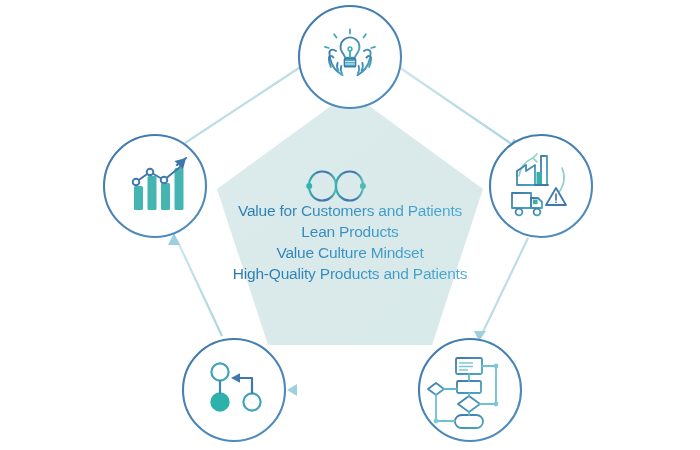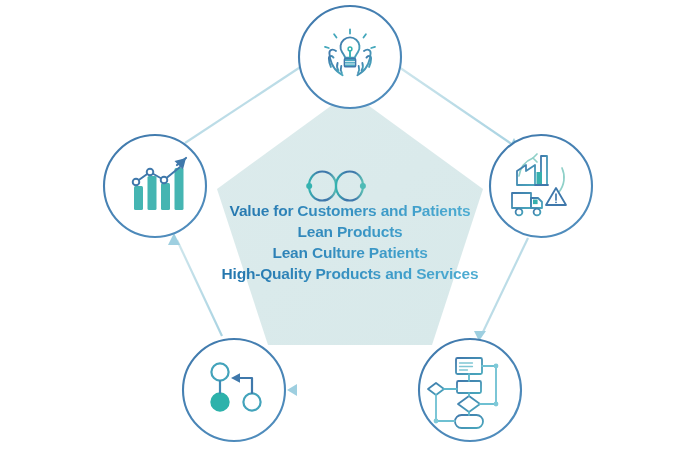--- a/index.html
+++ b/index.html
@@ -30,21 +30,21 @@
   .center-text {
     position: absolute;
     left: 175px;
     top: 200px;
     width: 350px;
     text-align: center;
     pointer-events: none;
   }
   .center-line {
     font-family: "Liberation Sans", sans-serif;
-    font-weight: bold;
+    font-weight: normal;
     font-size: 15.5px;
     line-height: 21px;
     letter-spacing: -0.2px;
     white-space: nowrap;
     background: linear-gradient(100deg, #1f6fa8 0%, #2b7fb5 28%, #3e9cc9 62%, #58b7d8 100%);
     -webkit-background-clip: text;
     background-clip: text;
     color: transparent;
     -webkit-text-fill-color: transparent;
   }
@@ -251,17 +251,17 @@
       <path d="M336 186 c0 -9 -6.6 -14.5 -13.8 -14.5 c-7.2 0 -13.2 6 -13.2 14.5 c0 8.5 6 14.5 13.2 14.5 c7.2 0 13.8 -5.5 13.8 -14.5 z" fill="none" stroke="url(#gradInfinity)" stroke-width="2.2"></path>
       <path d="M336 186 c0 9 6.6 14.5 13.8 14.5 c7.2 0 13.2 -6 13.2 -14.5 c0 -8.5 -6 -14.5 -13.2 -14.5 c-7.2 0 -13.8 5.5 -13.8 14.5 z" fill="none" stroke="url(#gradInfinity)" stroke-width="2.2"></path>
       <circle cx="309.2" cy="186" r="3" fill="#35b3b0" stroke="none"></circle>
       <circle cx="362.9" cy="186" r="3" fill="#4fbbb6" stroke="none"></circle>
     </g>
   </svg>
 
   <div class="center-text">
     <div class="center-line">Value for Customers and Patients</div>
     <div class="center-line">Lean Products</div>
-    <div class="center-line">Lean Culture Patients</div>
-    <div class="center-line">High-Quality Products and Services</div>
+    <div class="center-line">Value Culture Mindset</div>
+    <div class="center-line">High-Quality Products and Patients</div>
   </div>
 
 </div>
 
 </body></html>

